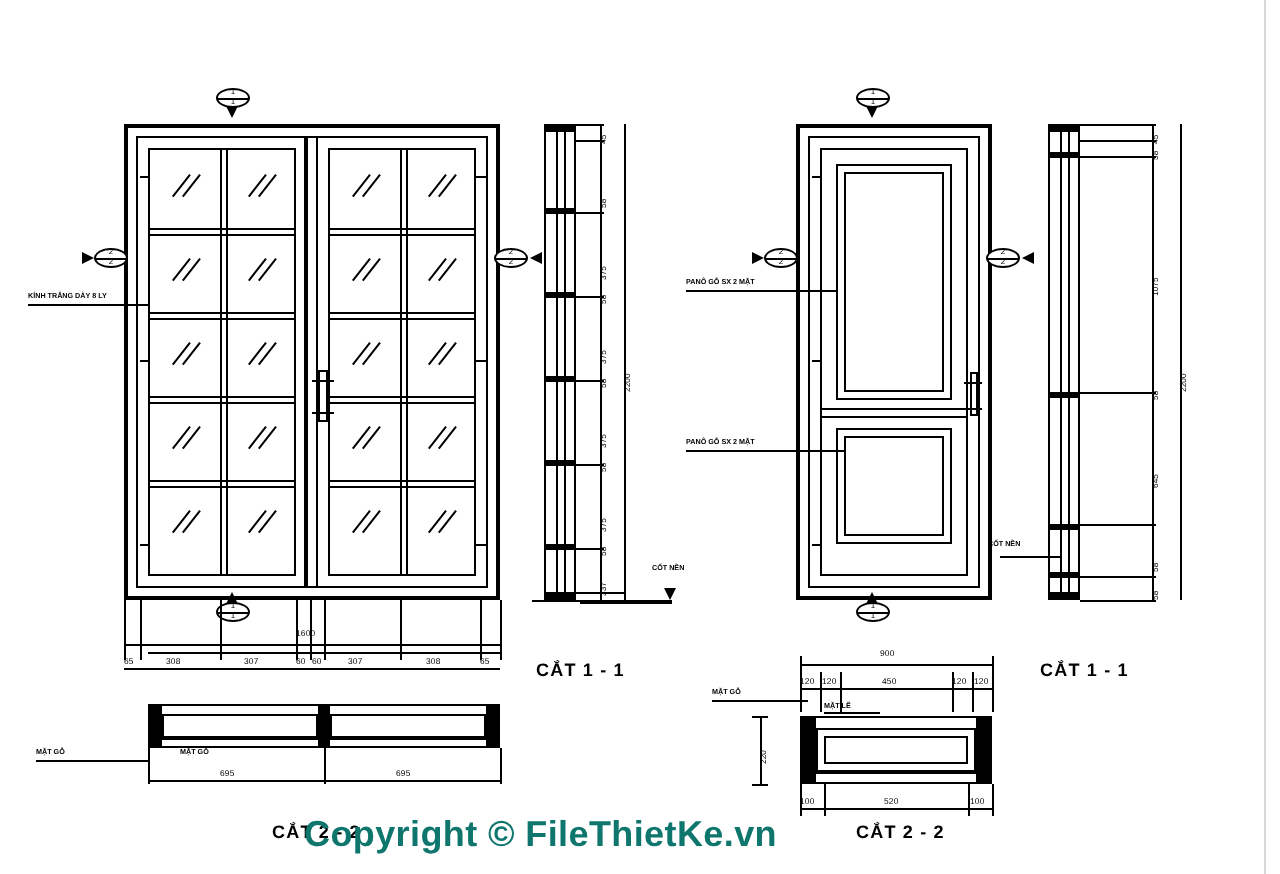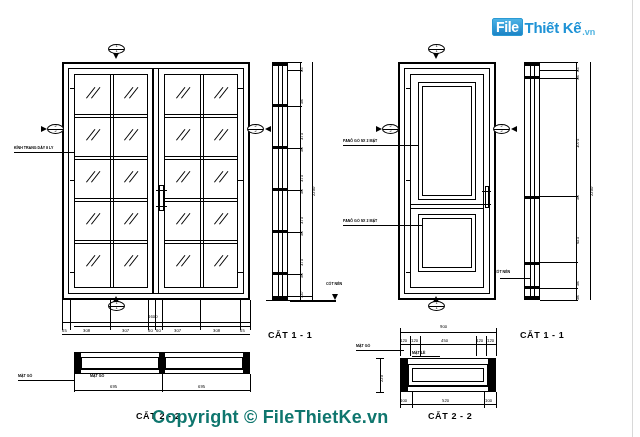--- a/index.html
+++ b/index.html
@@ -67,25 +67,20 @@
       font-weight:bold;letter-spacing:.2px;white-space:nowrap;text-align:center;}
 
   
   #page-rule{position:absolute;left:632px;top:0;width:1px;height:437px;background:#d8d8d8;}
 </style>
 </head>
 <body>
 
 <div id="root">
 
-  <div id="logo">
-    <span class="logo-file">File</span>
-    <span class="logo-tk">Thiết Kế</span>
-    <span class="logo-vn">.vn</span>
-  </div>
 
   <div id="page-rule"></div>
 
   <div>
 
     <div class="box2" style="left:62px;top:62px;width:188px;height:238px;"></div>
     <div class="box" style="left:68px;top:68px;width:176px;height:226px;"></div>
 
     <div class="ln v2" style="left:152px;top:68px;height:226px;"></div>
     <div class="ln v1" style="left:158px;top:68px;height:226px;"></div>

